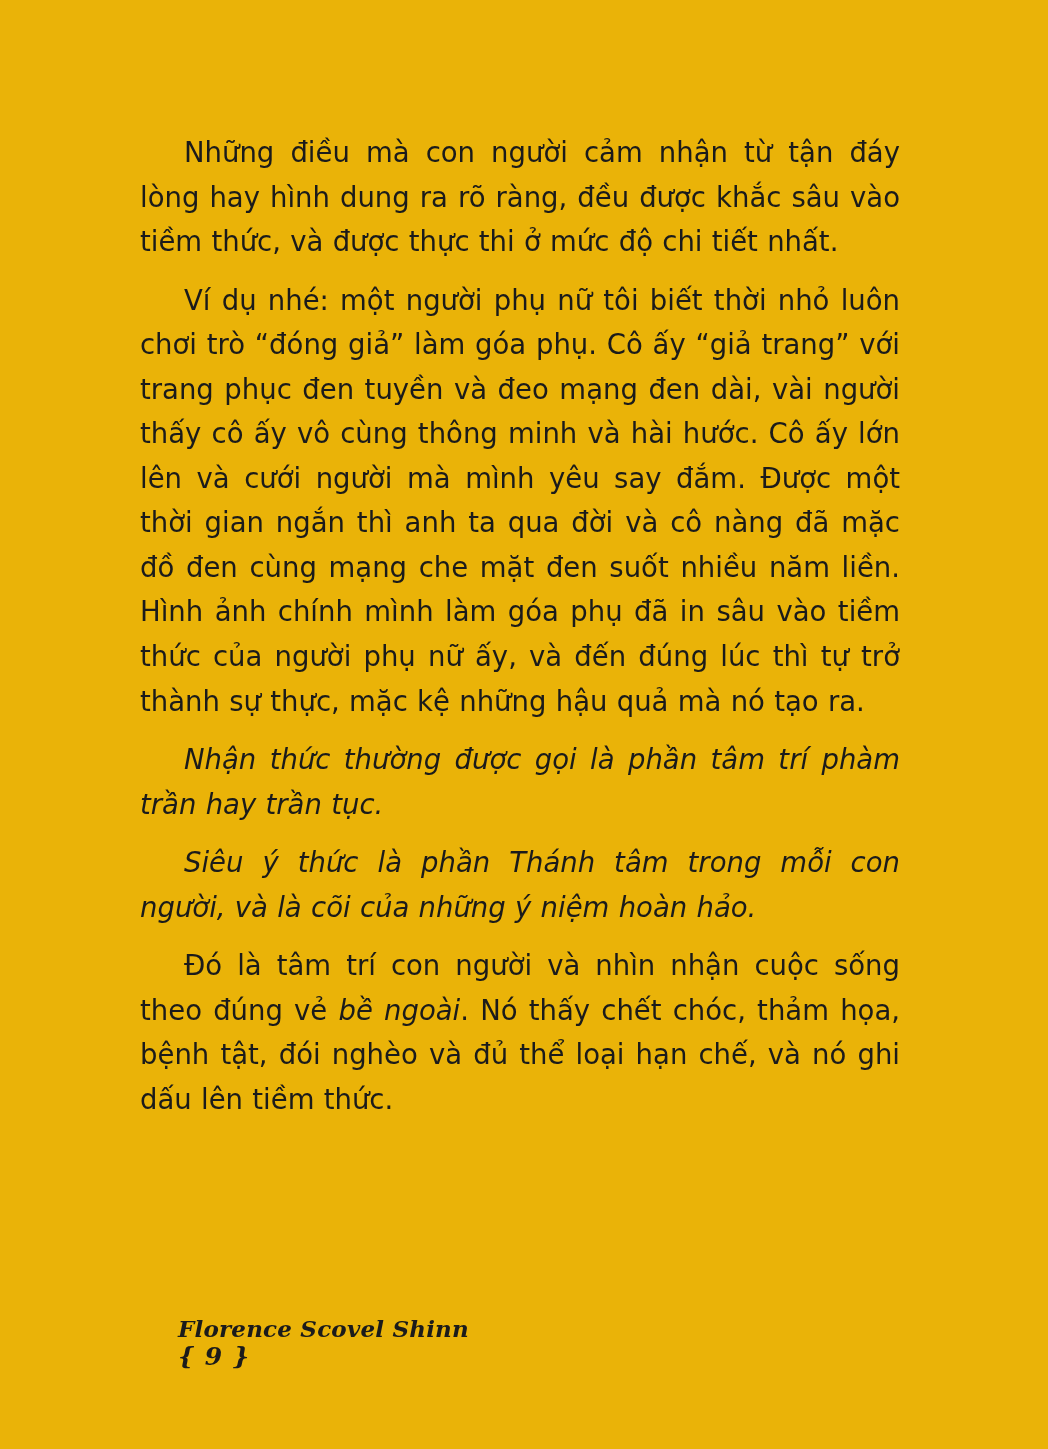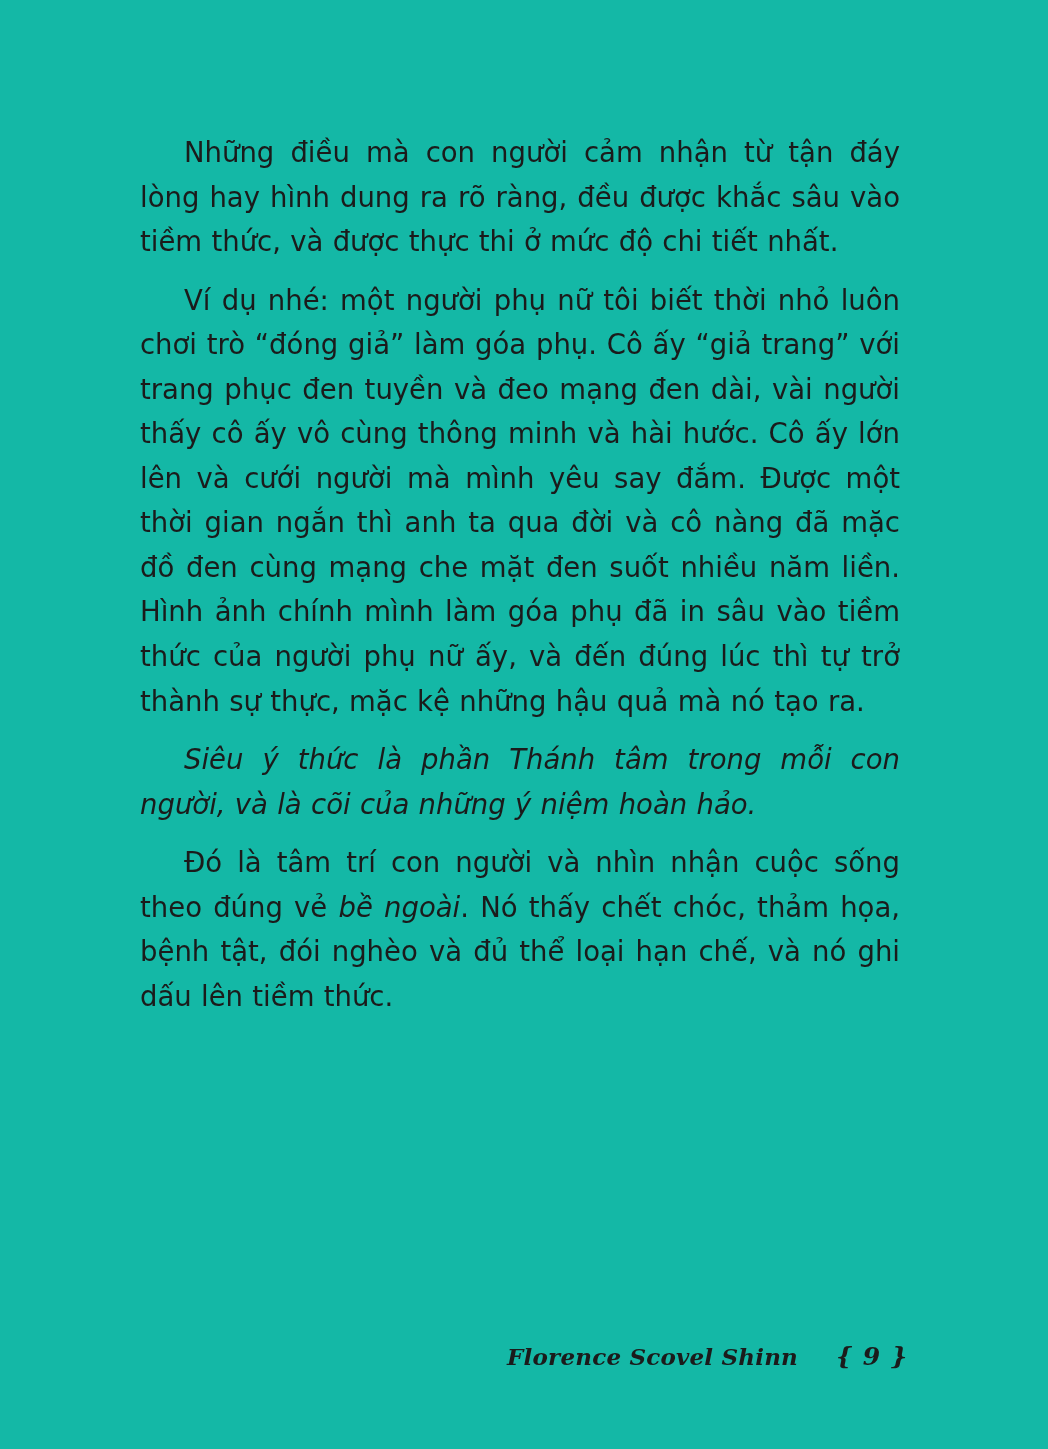--- a/index.html
+++ b/index.html
@@ -4,21 +4,21 @@
 <style>
   html, body {
     margin: 0;
     padding: 0;
     background: #ffffff;
   }
   .page {
     position: relative;
     width: 1048px;
     height: 1449px;
-    background: #14b8a6;
+    background: #eab308;
     box-sizing: border-box;
     overflow: hidden;
   }
   .content {
     position: absolute;
     left: 140px;
     top: 130px;
     width: 760px;
   }
   p.para {
@@ -39,21 +39,22 @@
   p.para em {
     font-style: italic;
   }
   .footer {
     position: absolute;
     left: 140px;
     right: 140px;
     bottom: 78px;
     display: flex;
     align-items: baseline;
-    justify-content: flex-end;
+    justify-content: space-between;
+    flex-direction: column;
   }
   .footer-author {
     font-family: "DejaVu Serif", serif;
     font-style: italic;
     font-weight: bold;
     font-size: 23px;
     color: #1b1b1b;
     letter-spacing: 0.2px;
   }
   .footer-page {
@@ -70,20 +71,21 @@
 <body>
 
 <div class="page">
 
   <div class="content">
 
     <p class="para">Những điều mà con người cảm nhận từ tận đáy lòng hay hình dung ra rõ ràng, đều được khắc sâu vào tiềm thức, và được thực thi ở mức độ chi tiết nhất.</p>
 
     <p class="para">Ví dụ nhé: một người phụ nữ tôi biết thời nhỏ luôn chơi trò “đóng giả” làm góa phụ. Cô ấy “giả trang” với trang phục đen tuyền và đeo mạng đen dài, vài người thấy cô ấy vô cùng thông minh và hài hước. Cô ấy lớn lên và cưới người mà mình yêu say đắm. Được một thời gian ngắn thì anh ta qua đời và cô nàng đã mặc đồ đen cùng mạng che mặt đen suốt nhiều năm liền. Hình ảnh chính mình làm góa phụ đã in sâu vào tiềm thức của người phụ nữ ấy, và đến đúng lúc thì tự trở thành sự thực, mặc kệ những hậu quả mà nó tạo ra.</p>
 
+    <p class="para italic">Nhận thức thường được gọi là phần tâm trí phàm trần hay trần tục.</p>
 
     <p class="para italic">Siêu ý thức là phần Thánh tâm trong mỗi con người, và là cõi của những ý niệm hoàn hảo.</p>
 
     <p class="para"><span>Đó là tâm trí con người và nhìn nhận cuộc sống theo đúng vẻ </span><em>bề ngoài</em><span>. Nó thấy chết chóc, thảm họa, bệnh tật, đói nghèo và đủ thể loại hạn chế, và nó ghi dấu lên tiềm thức.</span></p>
 
   </div>
 
   <div class="footer">
     <span class="footer-author">Florence Scovel Shinn</span>
     <span class="footer-page">{ 9 }</span>

